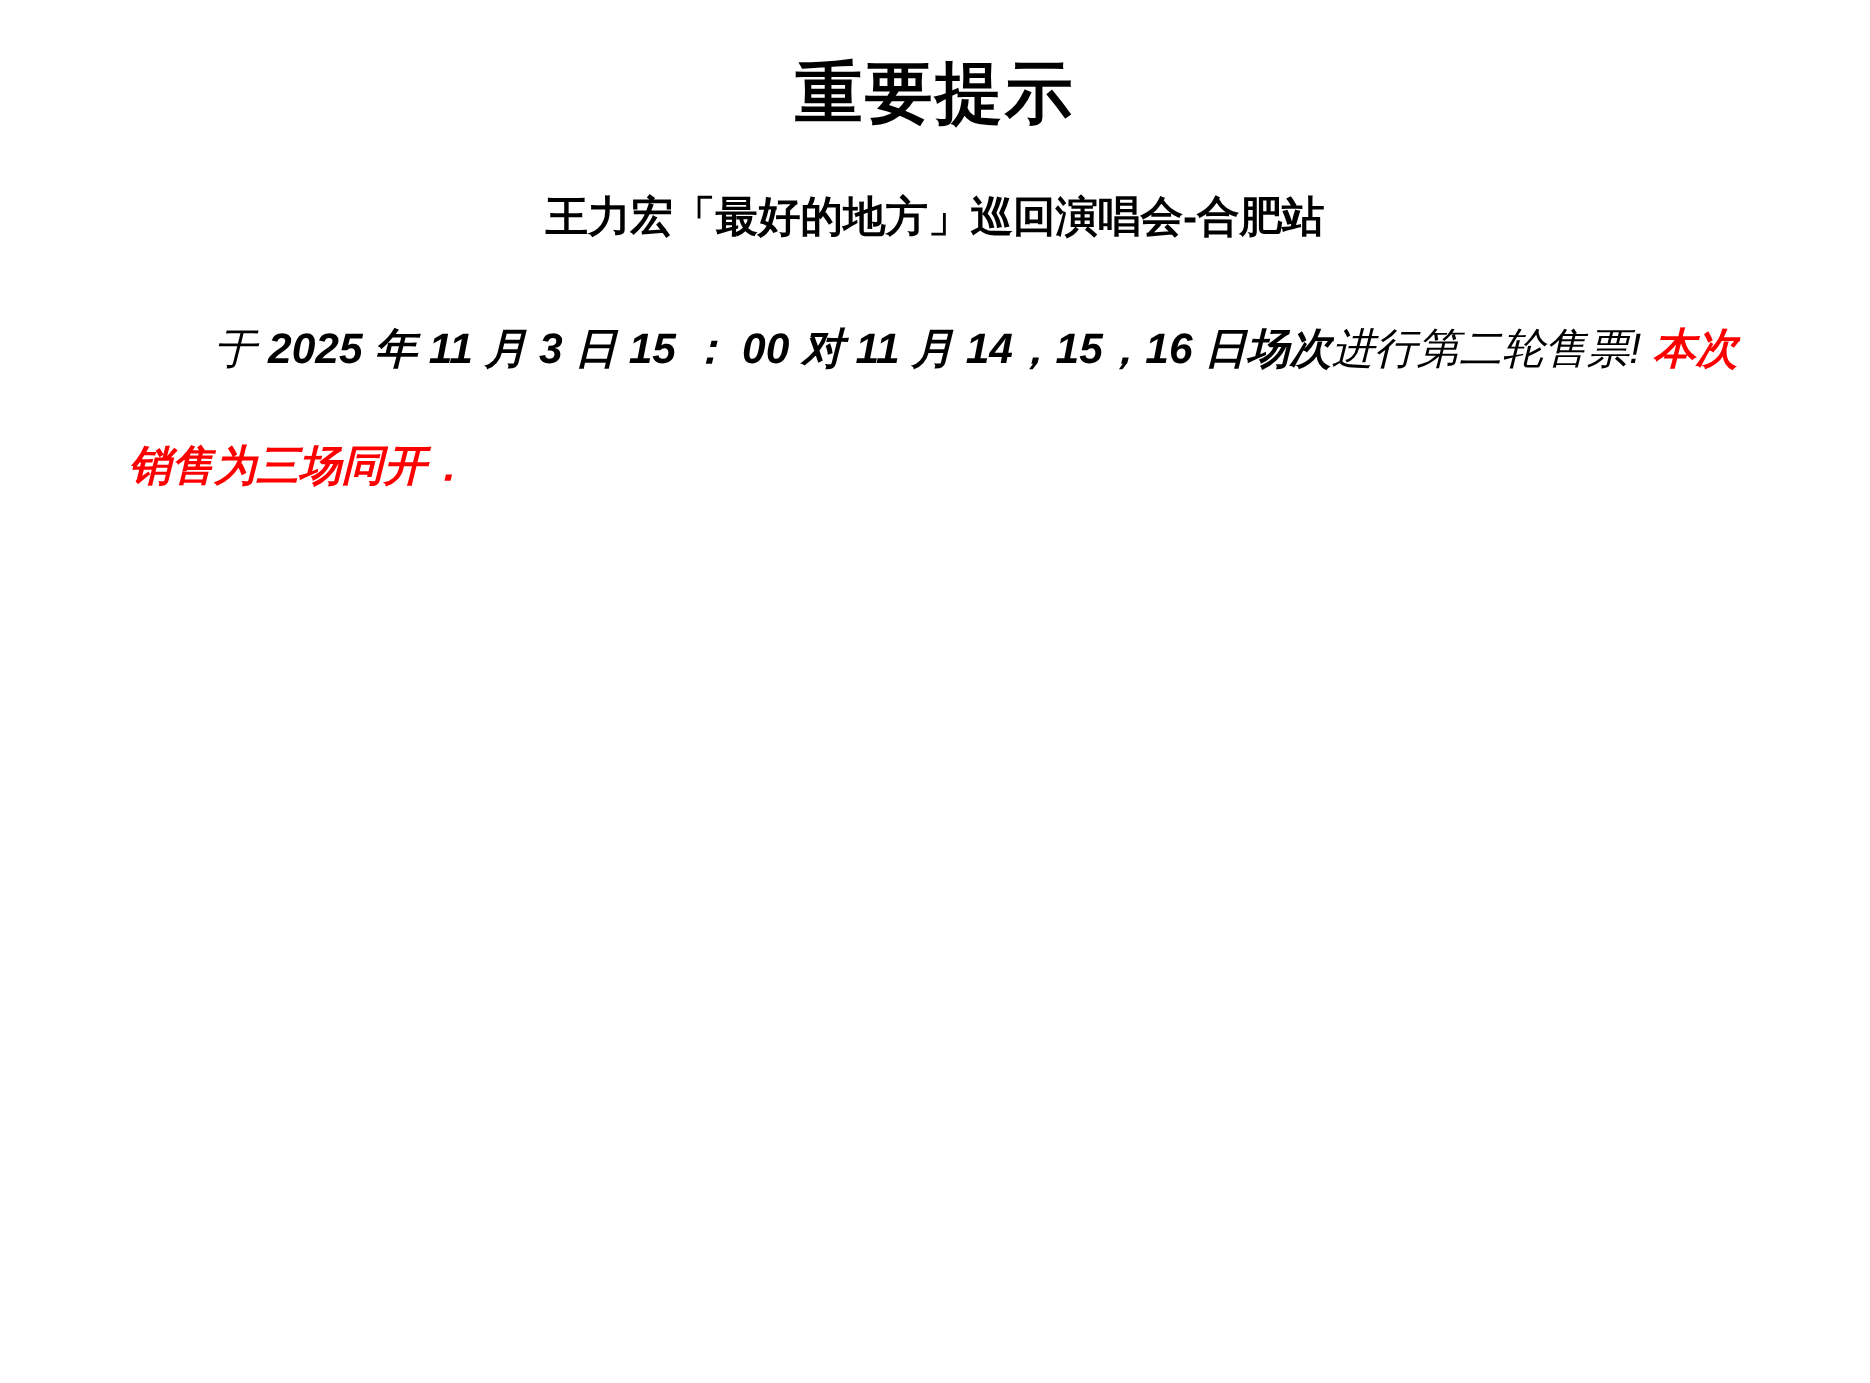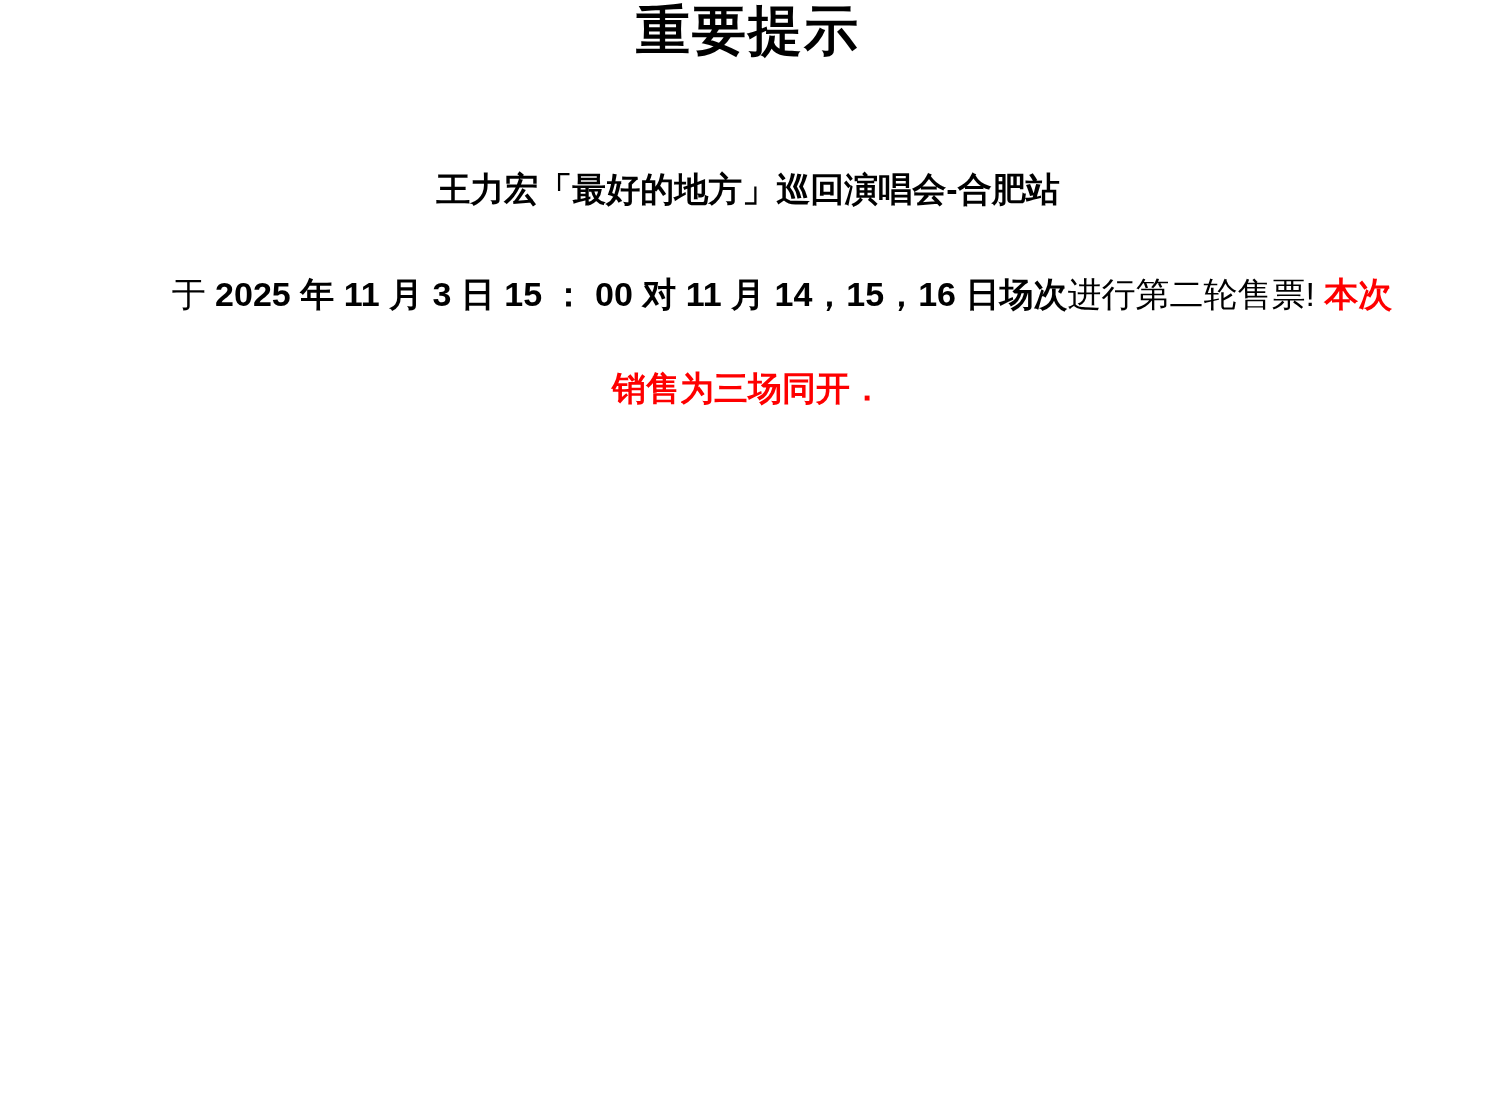--- a/index.html
+++ b/index.html
@@ -10,41 +10,43 @@
   }
   .page {
     position: relative;
     width: 1496px;
     height: 1106px;
     background: #ffffff;
     padding: 0 103px;
     overflow: hidden;
   }
   .title {
+    padding-top: 45px;
     font-size: 54px;
     line-height: 60px;
     font-weight: bold;
     text-align: center;
     letter-spacing: 2px;
   }
   .subtitle {
-    margin-top: 108px;
+    margin-top: 48px;
     font-size: 34px;
     line-height: 42px;
     font-weight: bold;
     text-align: center;
   }
   .content {
     margin-top: 37px;
   }
   .para {
     font-size: 34px;
     line-height: 94px;
     text-indent: 68px;
-    text-align: center;
+    text-align: left;
+    font-style: italic;
   }
   .t { font-weight: normal; color: #000000; }
   .bold { font-weight: bold; }
   .red { color: #fe0000; }
 </style>
 </head>
 <body>
 
 <div class="page">
 

